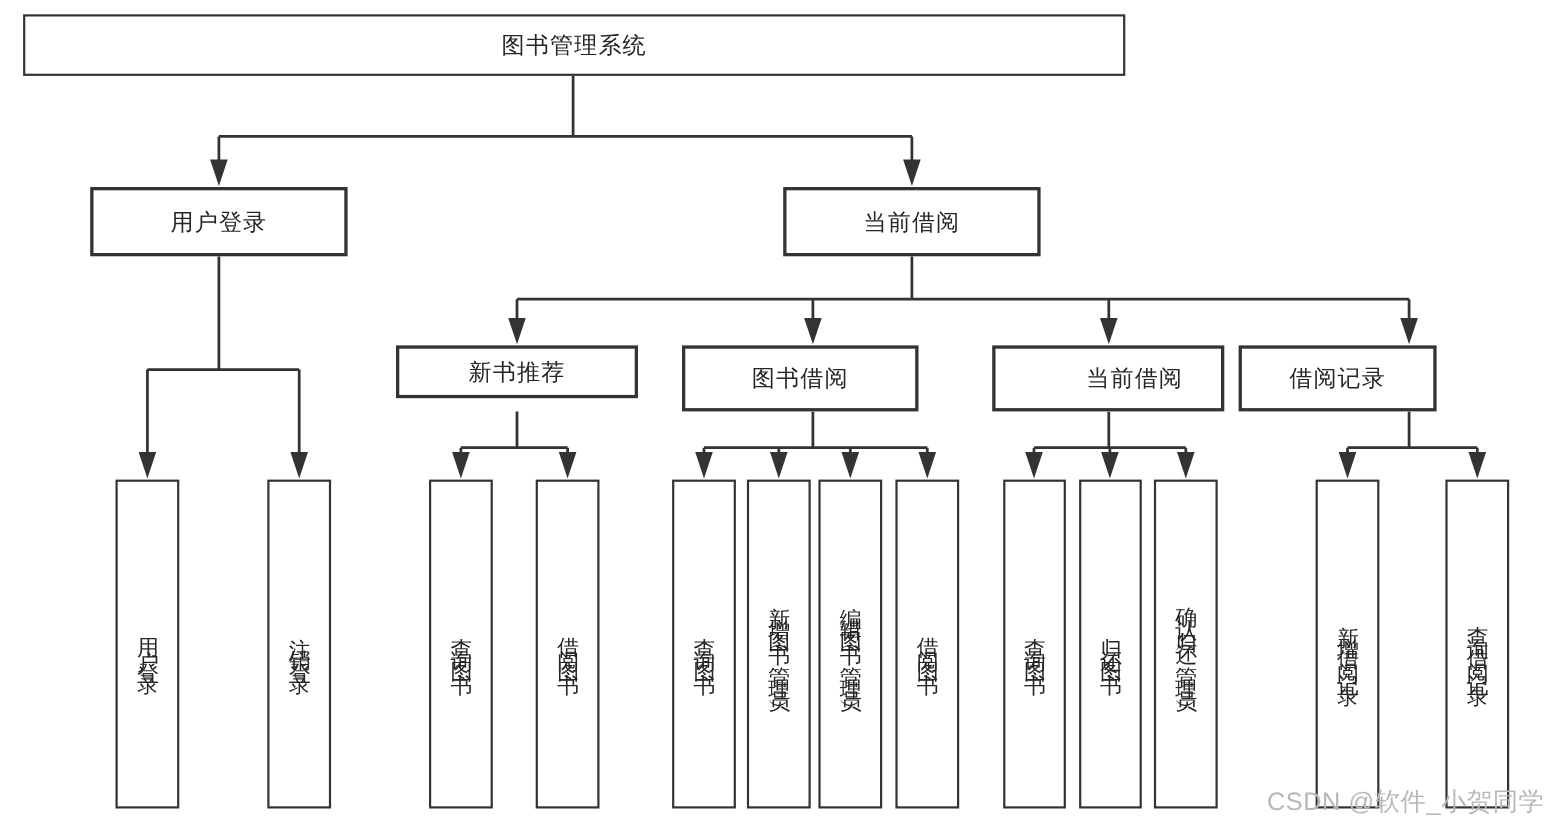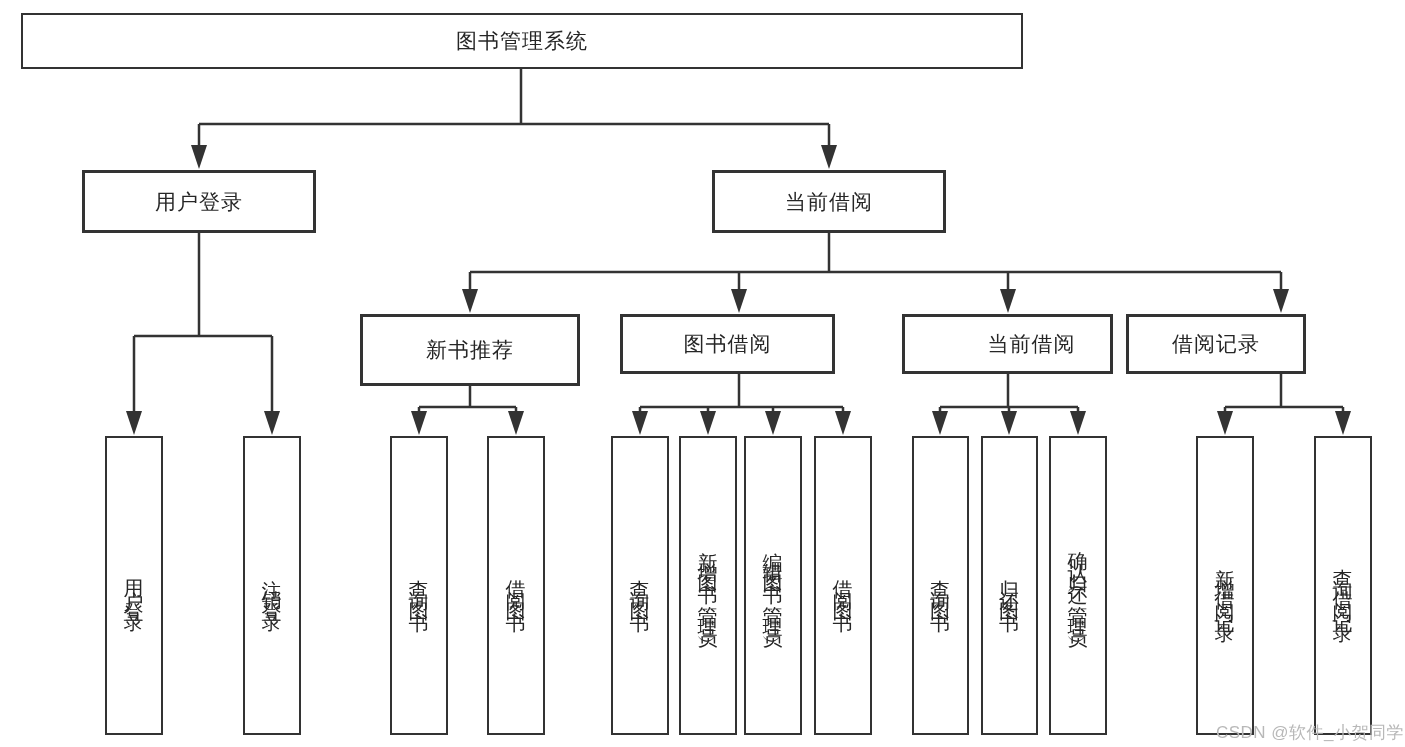--- a/index.html
+++ b/index.html
@@ -39,21 +39,21 @@
     font-size: 20px;
     line-height: 1;
     letter-spacing: 11px;
     color: #262626;
     white-space: nowrap;
   }
   .watermark {
     position: absolute;
     right: 1px;
     bottom: 3px;
-    font-size: 17px;
+    font-size: 23px;
     color: #b8b8b8;
     letter-spacing: 0.5px;
     z-index: 3;
   }
 </style>
 </head>
 <body>
 
 <div id="canvas">
 
@@ -100,21 +100,21 @@
       <polygon points="1217,411 1233,411 1225,435"></polygon>
       <polygon points="1335,411 1351,411 1343,435"></polygon>
     </g>
   </svg>
 
   <div class="box root" style="left:21px; top:13px; width:1002px; height:56px;">图书管理系统</div>
 
   <div class="box" style="left:82px; top:170px; width:234px; height:63px;">用户登录</div>
   <div class="box" style="left:712px; top:170px; width:234px; height:63px;">当前借阅</div>
 
-  <div class="box" style="left:360px; top:314px; width:220px; height:72px;">新书推荐</div>
+  <div class="box" style="left:360px; top:314px; width:220px; height:48px;">新书推荐</div>
   <div class="box" style="left:620px; top:314px; width:215px; height:60px;">图书借阅</div>
   <div class="box" style="left:902px; top:314px; width:211px; height:60px;padding-left:48px;">当前借阅</div>
   <div class="box" style="left:1126px; top:314px; width:180px; height:60px;">借阅记录</div>
 
   <div class="box leaf" style="left:105px; top:436px; width:58px; height:299px;">
     <span class="vtext">用户登录</span>
   </div>
   <div class="box leaf" style="left:243px; top:436px; width:58px; height:299px;">
     <span class="vtext">注销登录</span>
   </div>

